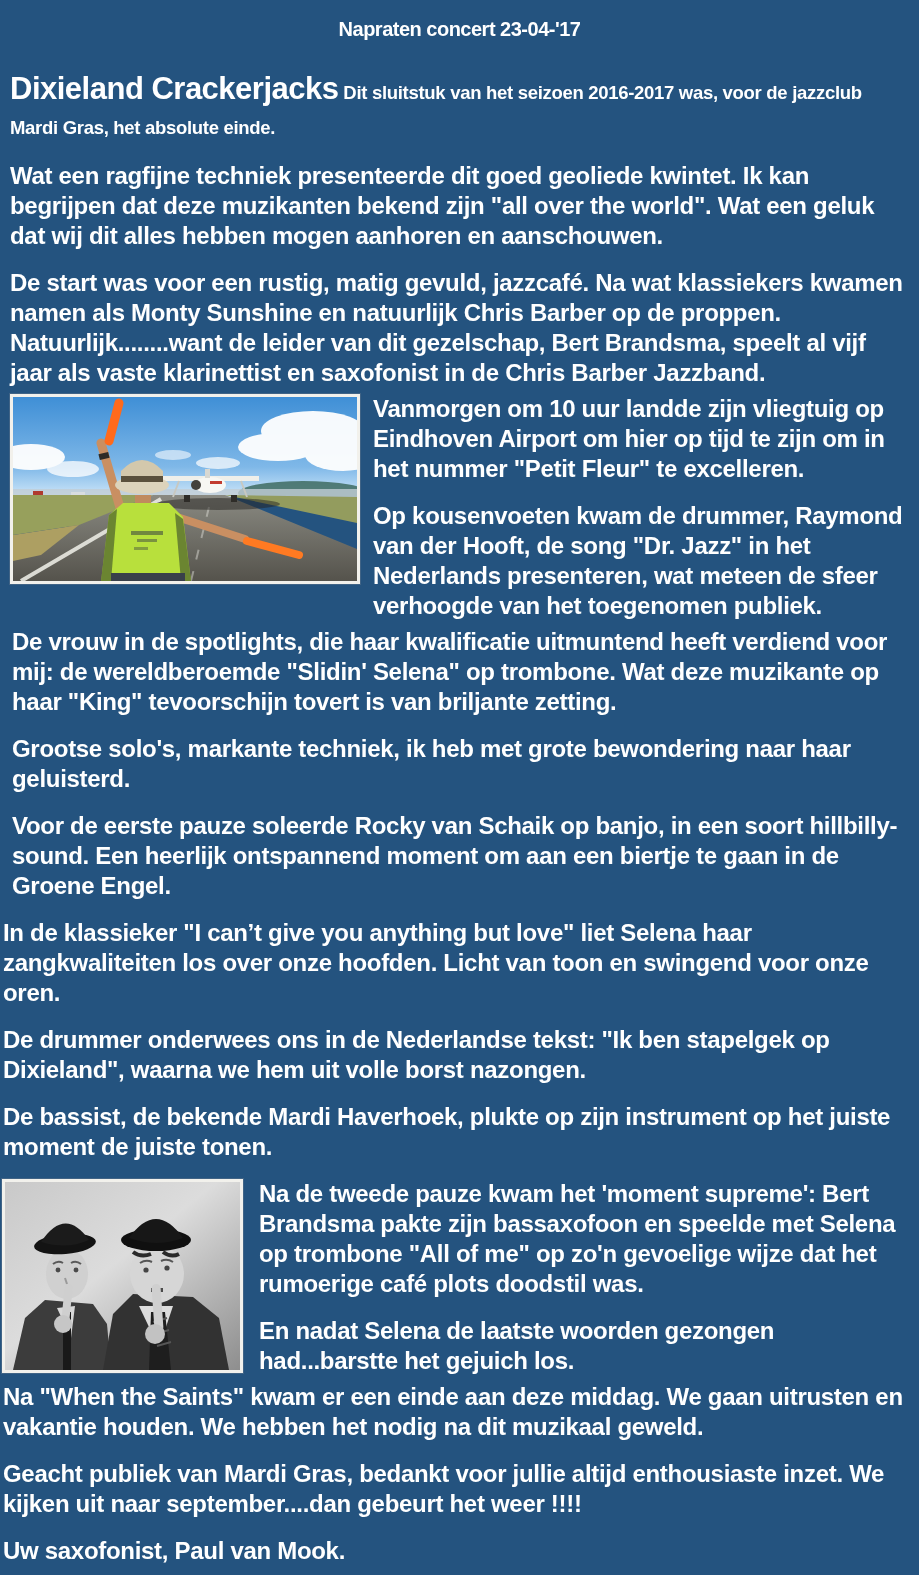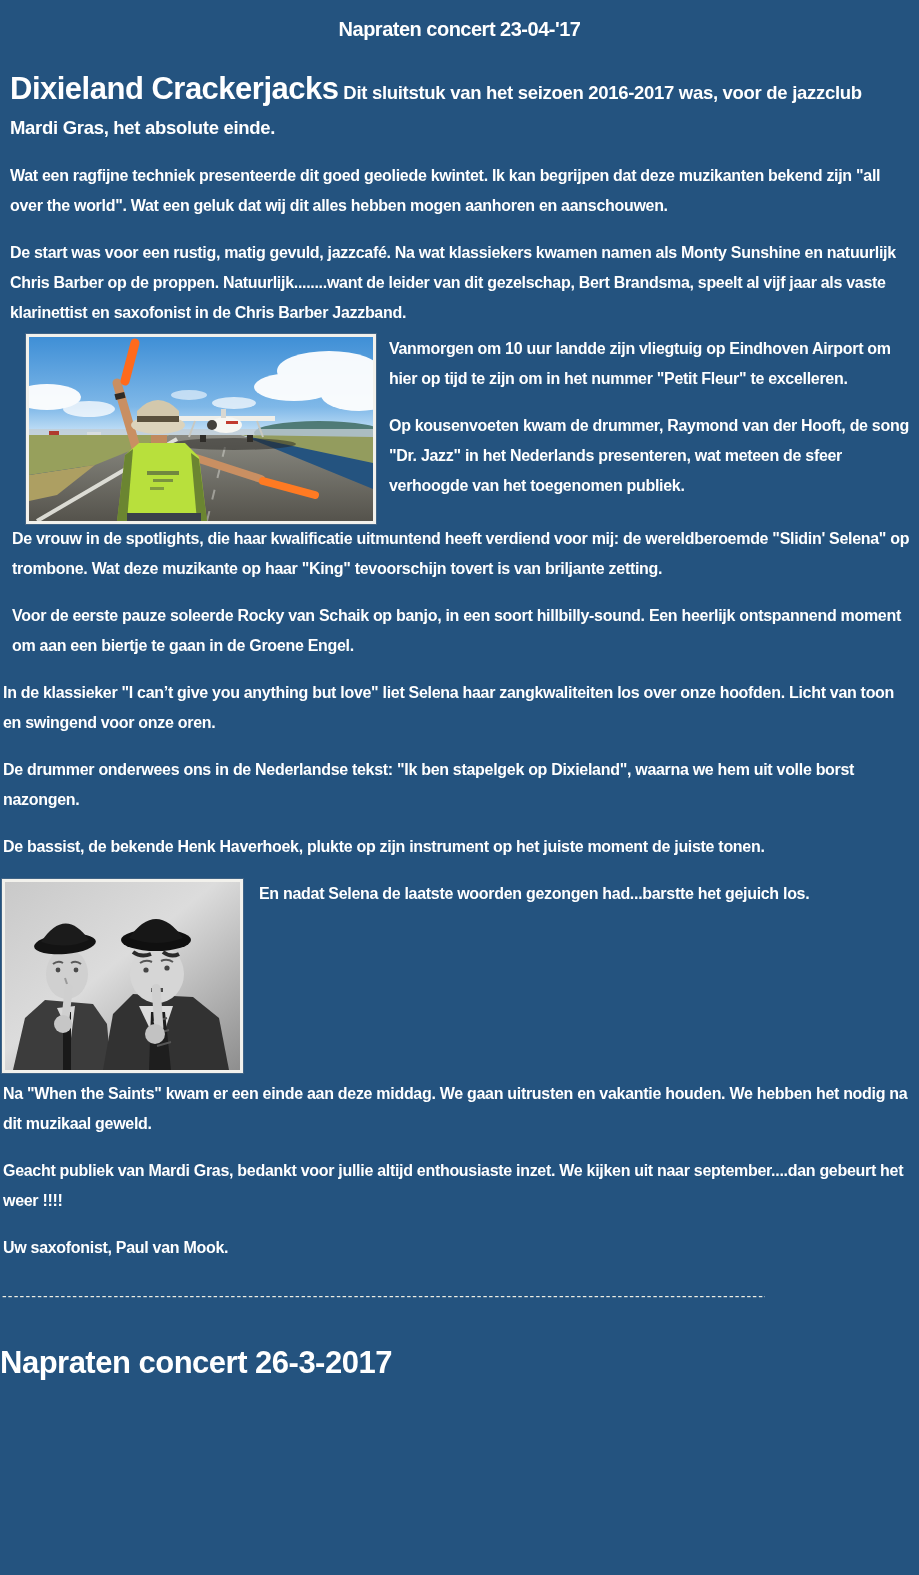--- a/index.html
+++ b/index.html
@@ -21,36 +21,36 @@
     letter-spacing: -0.5px;
     margin: 2px 0 26px 0;
   }
 
   .sec { padding-right: 8px; }
   .sec-top { padding-left: 10px; margin-top: 12px; }
   .sec-mid { padding-left: 12px; }
   .sec-low { padding-left: 3px; }
 
   p.body-p {
-    font-size: 16px;
+    font-size: 24px;
     line-height: 30px;
     letter-spacing: -0.3px;
     margin: 0 0 17px 0;
   }
   p.lead {
     font-size: 18.5px;
     line-height: 35px;
     letter-spacing: -0.3px;
     margin: 0 0 16px 0;
   }
   .headline { font-size: 31px; letter-spacing: -0.5px; }
   .sec-top p.last { margin-bottom: 6px; }
 
   .photo-row { display: flex; align-items: flex-start; }
-  .photo-row-1 { padding-left: 26px; }
+  .photo-row-1 { padding-left: 10px; margin-bottom: 6px; }
   .photo-row-1 .side-text { margin-left: 13px; flex: 1; padding-right: 4px; }
   .photo-row-2 { padding-left: 2px; margin-bottom: 6px; }
   .photo-row-2 .side-text { margin-left: 16px; flex: 1; padding-right: 8px; }
   .side-text p:last-child { margin-bottom: 0; }
 
   .photo-frame {
     flex: none;
     border: 3px solid #F2F1EC;
     box-shadow: 0 0 0 1px rgba(90,115,140,0.55);
     font-size: 0;
@@ -157,27 +157,28 @@
       </svg>
     </div>
     <div class="side-text">
       <p class="body-p">Vanmorgen om 10 uur landde zijn vliegtuig op Eindhoven Airport om hier op tijd te zijn om in het nummer "Petit Fleur" te excelleren.</p>
       <p class="body-p">Op kousenvoeten kwam de drummer, Raymond van der Hooft, de song "Dr. Jazz" in het Nederlands presenteren, wat meteen de sfeer verhoogde van het toegenomen publiek.</p>
     </div>
   </div>
 
   <div class="sec sec-mid">
     <p class="body-p">De vrouw in de spotlights, die haar kwalificatie uitmuntend heeft verdiend voor mij: de wereldberoemde "Slidin' Selena" op trombone. Wat deze muzikante op haar "King" tevoorschijn tovert is van briljante zetting.</p>
+    <p class="body-p">Grootse solo's, markante techniek, ik heb met grote bewondering naar haar geluisterd.</p>
     <p class="body-p">Voor de eerste pauze soleerde Rocky van Schaik op banjo, in een soort hillbilly-sound. Een heerlijk ontspannend moment om aan een biertje te gaan in de Groene Engel.</p>
   </div>
 
   <div class="sec sec-low">
     <p class="body-p">In de klassieker "I can’t give you anything but love" liet Selena haar zangkwaliteiten los over onze hoofden. Licht van toon en swingend voor onze oren.</p>
     <p class="body-p">De drummer onderwees ons in de Nederlandse tekst: "Ik ben stapelgek op Dixieland", waarna we hem uit volle borst nazongen.</p>
-    <p class="body-p">De bassist, de bekende Henk Haverhoek, plukte op zijn instrument op het juiste moment de juiste tonen.</p>
+    <p class="body-p">De bassist, de bekende Mardi Haverhoek, plukte op zijn instrument op het juiste moment de juiste tonen.</p>
   </div>
 
   <div class="photo-row photo-row-2">
     <div class="photo-frame">
       <svg width="235" height="188" viewBox="0 0 235 188" xmlns="http://www.w3.org/2000/svg">
         <defs>
           <linearGradient id="bw1" x1="0" y1="0" x2="1" y2="1">
             <stop offset="0" stop-color="#C9C9C9"></stop>
             <stop offset="0.45" stop-color="#DCDCDC"></stop>
             <stop offset="1" stop-color="#8E8E8E"></stop>
@@ -215,20 +216,21 @@
           <path d="M128 70 Q136 76 146 72" stroke="#2A2A2A" stroke-width="4" fill="none"></path>
           <path d="M158 70 Q166 76 174 72" stroke="#2A2A2A" stroke-width="4" fill="none"></path>
           <ellipse cx="151" cy="58" rx="35" ry="11" fill="#101010"></ellipse>
           <path d="M124 56 Q151 18 178 56 Q152 66 124 56 Z" fill="#171717"></path>
           <rect x="148" y="102" width="9" height="48" rx="4.5" fill="#CFCFCF" transform="rotate(-4 152 126)"></rect>
           <circle cx="150" cy="152" r="10" fill="#C2C2C2"></circle>
         </g>
       </svg>
     </div>
     <div class="side-text">
+      <p class="body-p">Na de tweede pauze kwam het 'moment supreme': Bert Brandsma pakte zijn bassaxofoon en speelde met Selena op trombone "All of me" op zo'n gevoelige wijze dat het rumoerige café plots doodstil was.</p>
       <p class="body-p">En nadat Selena de laatste woorden gezongen had...barstte het gejuich los.</p>
     </div>
   </div>
 
   <div class="sec sec-low">
     <p class="body-p">Na "When the Saints" kwam er een einde aan deze middag. We gaan uitrusten en vakantie houden. We hebben het nodig na dit muzikaal geweld.</p>
     <p class="body-p">Geacht publiek van Mardi Gras, bedankt voor jullie altijd enthousiaste inzet. We kijken uit naar september....dan gebeurt het weer !!!!</p>
     <p class="body-p">Uw saxofonist, Paul van Mook.</p>
   </div>
 

